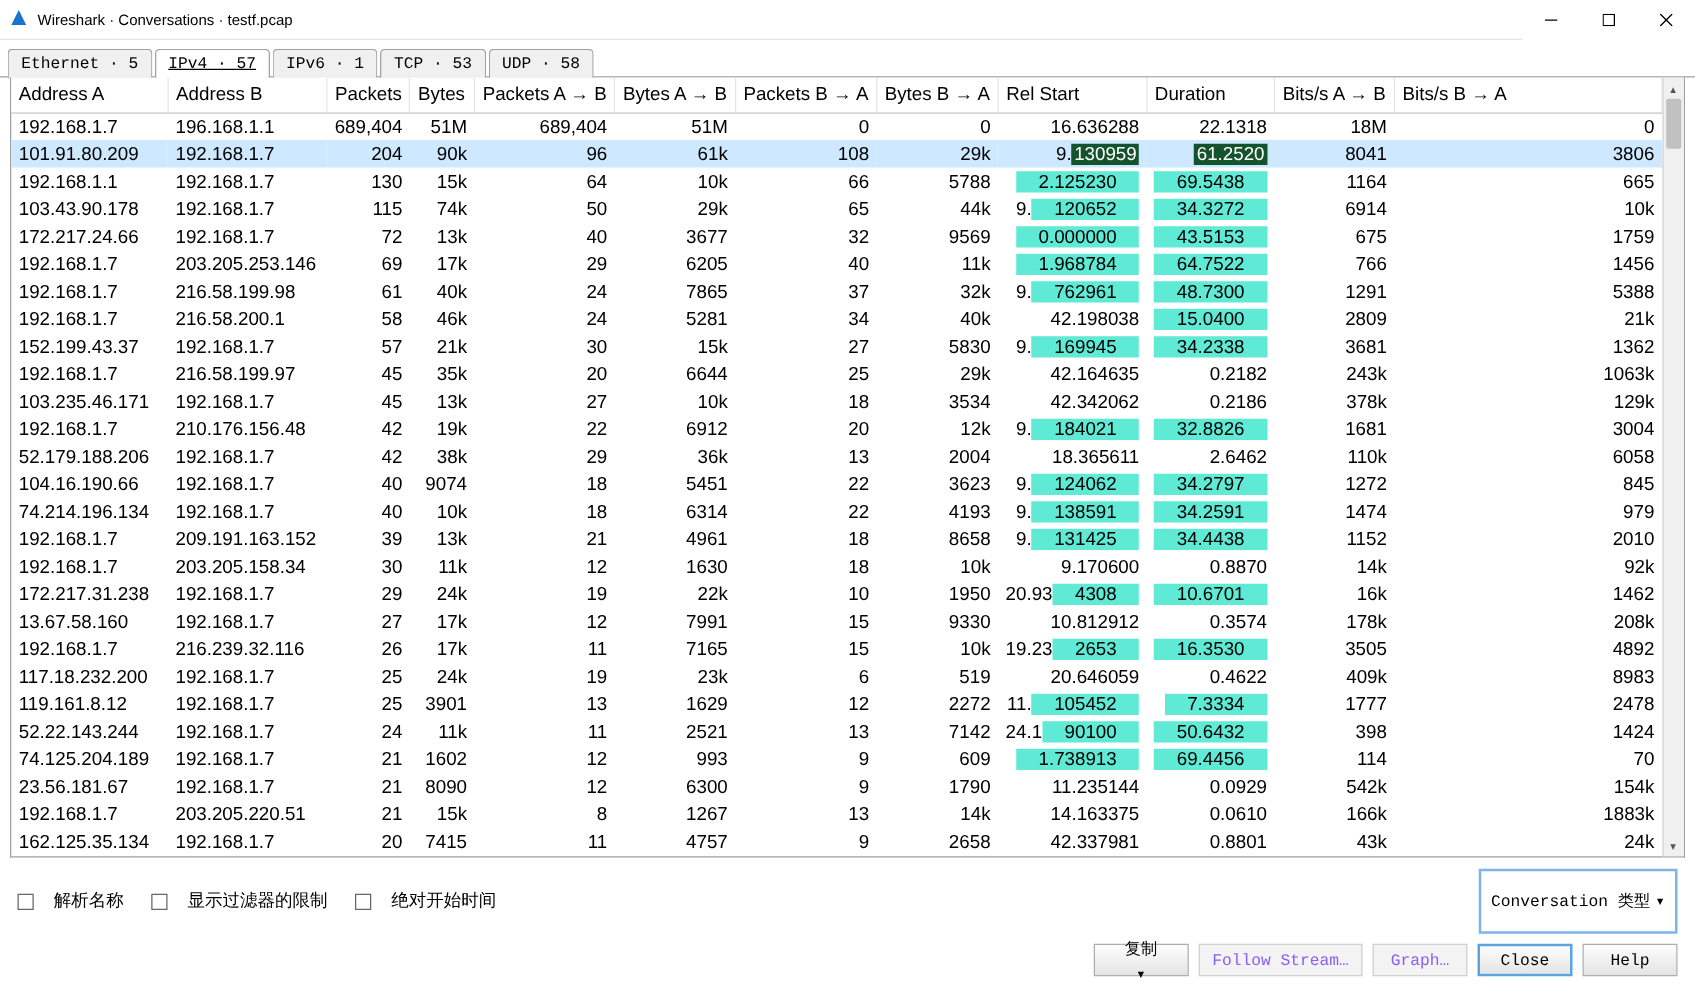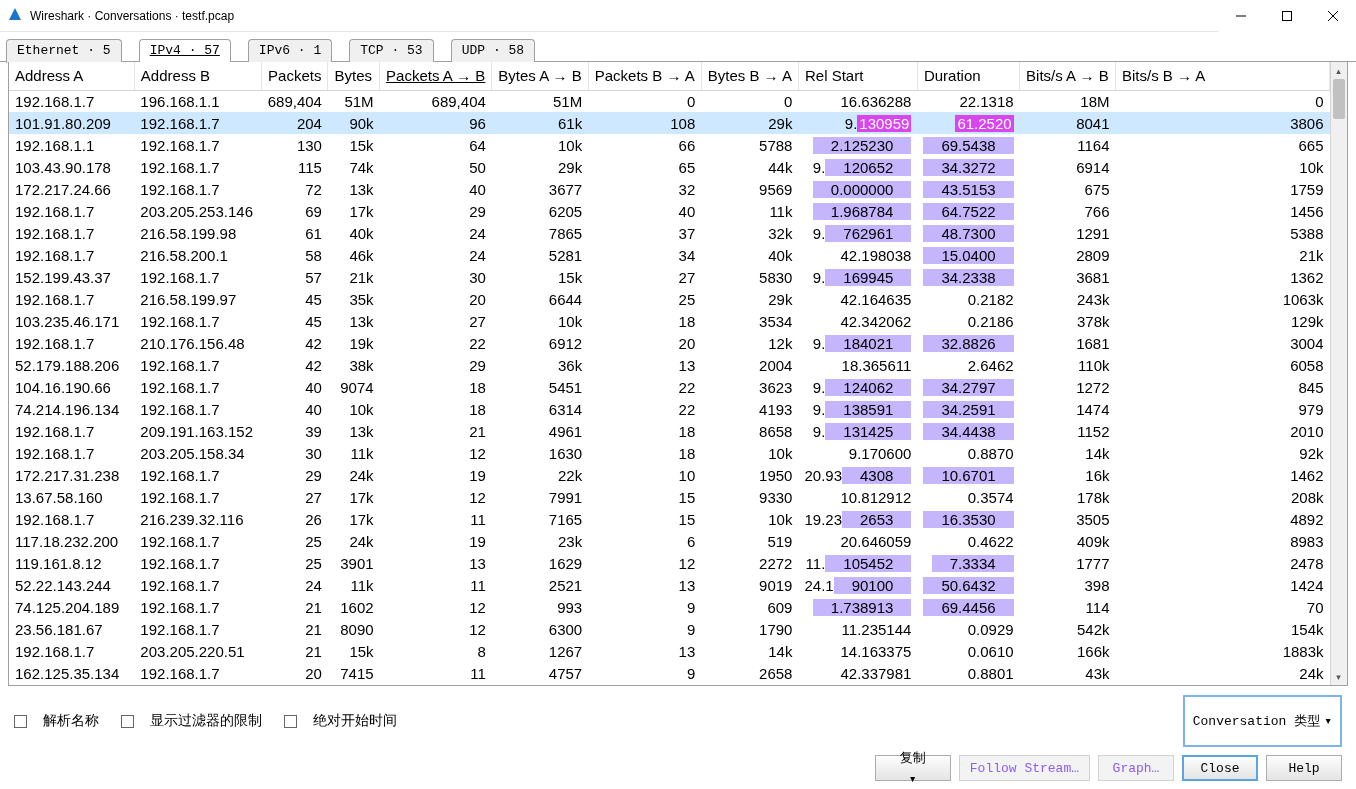--- a/index.html
+++ b/index.html
@@ -3,44 +3,44 @@
 <meta charset="utf-8">
 <style>
 * { margin:0; padding:0; box-sizing:border-box; }
 body { font-family:"Segoe UI","Microsoft YaHei",Arial,sans-serif; font-size:13px; background:#fff; color:#000; width:1356px; height:789px; overflow:hidden; }
 .titlebar { height:32px; display:flex; align-items:center; justify-content:space-between; padding:0 0 0 8px; border-bottom:1px solid #e5e5e5;}
 .titlebar-left { display:flex; align-items:center; gap:6px; }
 .title-text { font-size:12px; }
 .win-controls { display:flex; }
 .win-btn { width:46px; height:32px; display:flex; align-items:center; justify-content:center; font-family:Arial; font-size:12px; background:#fff; color:#000;}
 .tabs { display:flex; border-bottom:1px solid #a0a0a0; padding:6px 6px 0 6px; height:30px;}
-.tab { font-family:"Courier New",monospace; font-size:13px; border:1px solid #a0a0a0; border-bottom:none; border-top-left-radius:4px; border-top-right-radius:4px; background:#f0f0f0; padding:3px 10px 2px 10px; margin-right:17px; position:relative; top:1px; height:24px; color:#000;}
+.tab { font-family:"Courier New",monospace; font-size:13px; border:1px solid #a0a0a0; border-bottom:none; border-top-left-radius:4px; border-top-right-radius:4px; background:#f0f0f0; padding:3px 10px 2px 10px; margin-right:2px; position:relative; top:1px; height:24px; color:#000;}
 .tab.active { background:#fff; border-bottom:1px solid #fff;text-decoration:underline; }
 .table-wrap { position:relative; display:flex; width:1340px; margin:0 8px; border:1px solid #a0a0a0; border-top:none; height:624px;}
 .table-viewport { flex:1; overflow:hidden; }
 .vscroll { width:17px; background:#f0f0f0; border-left:1px solid #d4d4d4; position:relative;}
 .vscroll-thumb { position:absolute; top:17px; left:2px; right:2px; height:40px; background:#c1c1c1; border-radius:2px;}
 .vscroll-arrow { position:absolute; width:15px; height:17px; display:flex; align-items:center; justify-content:center; font-size:9px; color:#555;}
 .up { top:0; } .down { bottom:0; }
 table { border-collapse:collapse; width:100%; }
 th { text-align:left; font-weight:normal; font-size:15px; padding:3px 6px; border-bottom:1px solid #d4d4d4; border-right:1px solid #e5e5e5; white-space:nowrap; background:#fff; height:28px;}
 td { font-size:15px; padding:1px 6px; white-space:nowrap; height:22px;}
 .num { text-align:right; font-variant-numeric:tabular-nums;}
 tr.sel td { background:#cde8ff; }
-.hl { background:#d946ef; color:#fff; padding:0 2px;}
-.hl-gray { background:#c4b5fd; padding:0 18px;}
+.hl { background:#14532d; color:#fff; padding:0 2px;}
+.hl-gray { background:#5eead4; padding:0 18px;}
 .footer { position:absolute; bottom:42px; left:14px; right:14px; display:flex; align-items:center; gap:22px; font-size:14px;}
 .chk { display:flex; align-items:center; gap:16px; }
 .chk-box { width:13px; height:13px; border:1px solid #666; display:inline-block;}
 .conv-type-btn { font-family:"Courier New",monospace; font-size:13px; border:2px solid #7eb4ea; padding:15px 8px; display:flex; align-items:center; gap:4px; background:#fff;}
 .bottom-buttons { position:absolute; bottom:8px; right:14px; left:14px; display:flex; justify-content:flex-end; gap:8px;}
 .btn { font-family:"Courier New",monospace; font-size:13px; min-width:76px; height:26px; border:1px solid #adadad; background:linear-gradient(#fdfdfd,#e4e4e4); padding:2px 10px; display:flex; align-items:center; justify-content:center; gap:4px;flex-direction:column;}
 .btn.disabled { color:#8b5cf6; border-color:#d1d1d1; background:#f3f3f3;}
 .btn.focus { border:2px solid #5aa5e0; padding:1px 9px;}
-.c-addrA{width:128px;} .c-addrB{width:128px;} .c-pk{width:60px;} .c-by{width:52px;} .c-pab{width:110px;text-decoration:underline;} .c-bab{width:94px;} .c-pba{width:110px;} .c-bba{width:94px;} .c-rs{width:76px;} .c-du{width:72px;} .c-bsab{width:96px;} .c-bsba{width:248px;}
+.c-addrA{width:128px;} .c-addrB{width:128px;} .c-pk{width:60px;} .c-by{width:52px;} .c-pab{width:110px;} .c-bab{width:94px;} .c-pba{width:110px;} .c-bba{width:94px;} .c-rs{width:76px;} .c-du{width:72px;} .c-bsab{width:96px;} .c-bsba{width:248px;}
 </style>
 </head>
 <body>
 
 <div class="titlebar">
   <div class="titlebar-left">
     <span>
       <svg width="16" height="16" viewBox="0 0 16 16">
           <path d="M1 14 L7 2 L13 14 Z" fill="#1a74c9"></path>
         </svg>
@@ -404,21 +404,21 @@
             <td class="num">2478</td>
           </tr>
           <tr>
             <td>52.22.143.244</td>
             <td>192.168.1.7</td>
             <td class="num">24</td>
             <td class="num">11k</td>
             <td class="num">11</td>
             <td class="num">2521</td>
             <td class="num">13</td>
-            <td class="num">9019</td>
+            <td class="num">7142</td>
             <td class="num"><span>24.1</span><span class="hl-gray">90100</span></td>
             <td class="num"><span class="hl-gray">50.6432</span></td>
             <td class="num">398</td>
             <td class="num">1424</td>
           </tr>
           <tr>
             <td>74.125.204.189</td>
             <td>192.168.1.7</td>
             <td class="num">21</td>
             <td class="num">1602</td>

